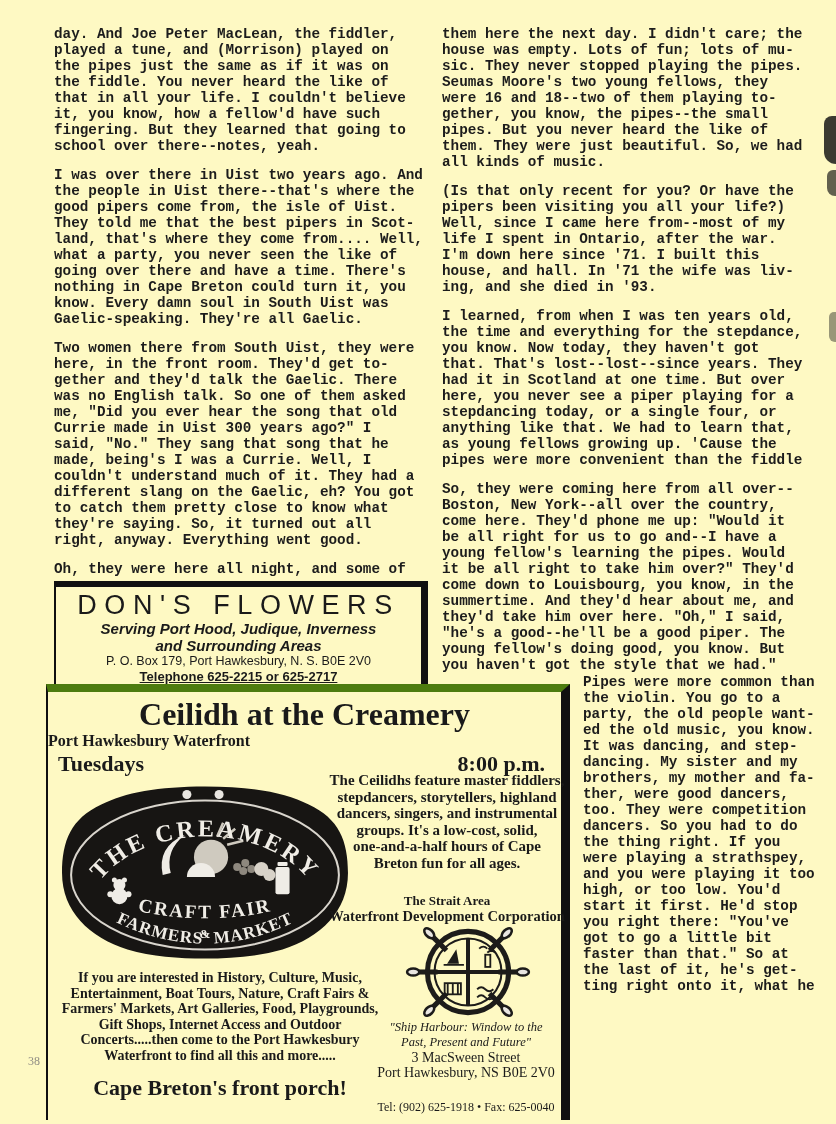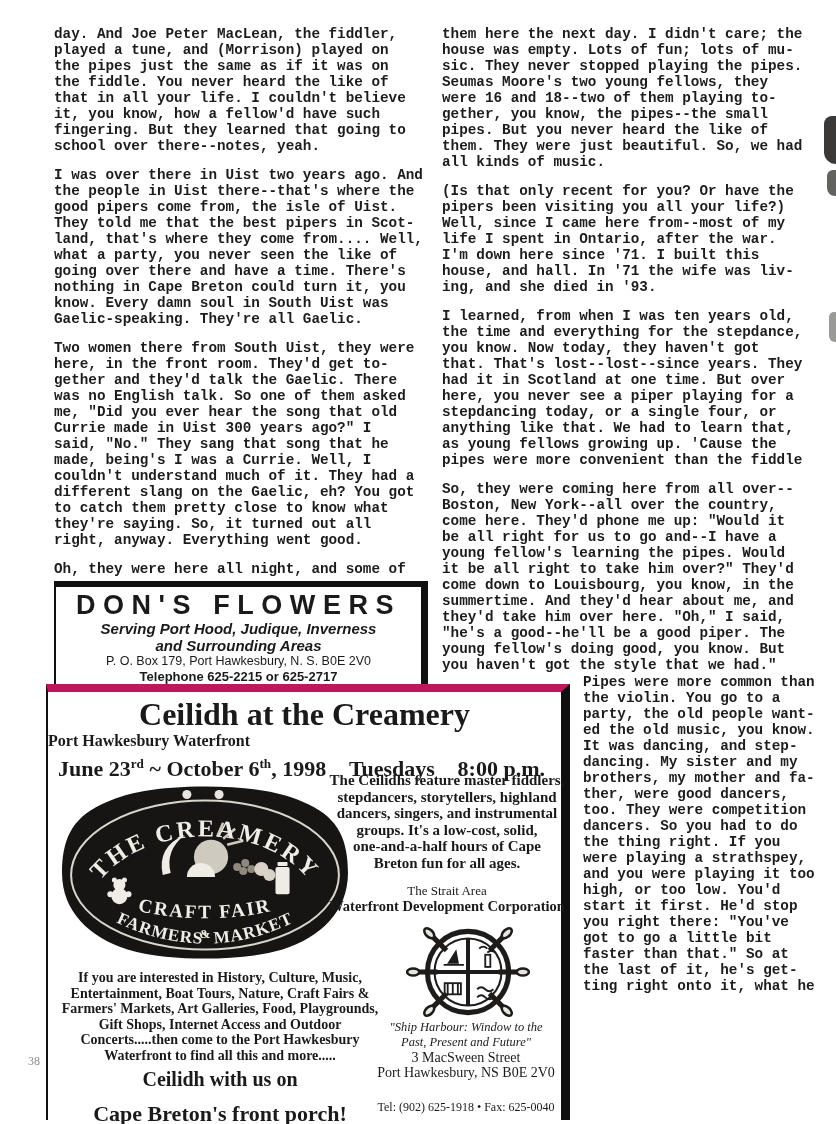--- a/index.html
+++ b/index.html
@@ -1,43 +1,43 @@
 <!DOCTYPE html>
 <html><head>
 <meta charset="utf-8">
 <style>
   html,body{margin:0;padding:0;background:#b8b5b0;}
-  .page{position:relative;width:836px;height:1124px;background:#ffffff;overflow:hidden;
+  .page{position:relative;width:836px;height:1124px;background:#fef9c3;overflow:hidden;
         font-family:"Liberation Serif",serif;color:#1a1a1a;}
   
   .tw{font-family:"Liberation Mono",monospace;font-weight:700;font-size:14.3px;line-height:16px;
       white-space:pre;color:#1c1c1c;margin:0 0 13px 0;}
   .col-left{position:absolute;left:54px;top:26px;width:382px;}
   .col-right{position:absolute;left:442px;top:26px;width:388px;}
   .col-narrow{position:absolute;left:583px;top:674px;width:250px;}
   
   .dons-box{position:absolute;left:54px;top:581px;width:374px;height:103px;box-sizing:border-box;
             border:2px solid #101010;border-top-width:6px;border-right-width:7px;border-bottom:none;
             text-align:center;padding-top:3px;font-family:"Liberation Sans",sans-serif;}
-  .dons-title{font-weight:700;font-size:27px;line-height:30px;letter-spacing:0.28em;white-space:nowrap;}
+  .dons-title{font-weight:400;font-size:27px;line-height:30px;letter-spacing:0.28em;white-space:nowrap;}
   .dons-tag{font-weight:700;font-style:italic;font-size:15px;line-height:17px;}
   .dons-addr{font-size:12.5px;line-height:15px;}
-  .dons-phone{font-weight:700;font-size:13px;line-height:16px;}
+  .dons-phone{font-weight:700;font-size:13px;line-height:16px;text-decoration:underline;}
   
   .cream-box{position:absolute;left:46px;top:684px;width:524px;height:436px;box-sizing:border-box;
-             border-left:2px solid #101010;border-top:8px solid #be185d;border-right:9px solid #101010;border-bottom:none;}
+             border-left:2px solid #101010;border-top:8px solid #4d7c0f;border-right:9px solid #101010;border-bottom:none;}
   .cr-title{text-align:center;font-weight:700;font-size:32px;line-height:34px;margin-top:5px;}
   .cr-sub{text-align:left;font-weight:700;font-size:16px;line-height:17px;margin-top:1px;}
   .cr-dateline{display:flex;justify-content:space-between;align-items:baseline;
                padding:3px 16px 0 10px;font-weight:700;font-size:22px;line-height:24px;}
   .cr-dateline sup{font-size:60%;vertical-align:super;}
   .cr-sign{position:absolute;left:10px;top:88px;width:294px;height:180px;}
   .cr-desc-block{position:absolute;left:268px;top:80px;width:262px;text-align:center;}
   .cr-desc{font-weight:700;font-size:15px;line-height:16.5px;white-space:pre-line;}
-  .cr-sponsor1{font-weight:400;font-size:13px;line-height:14px;margin-top:13px;}
+  .cr-sponsor1{font-weight:700;font-size:13px;line-height:14px;margin-top:23px;}
   .cr-sponsor2{font-weight:700;font-size:14.5px;line-height:16px;}
   .cr-wheel{position:absolute;left:352px;top:212px;width:136px;height:136px;}
   .cr-quote-block{position:absolute;left:296px;top:328px;width:244px;text-align:center;}
   .cr-quote{font-style:italic;font-size:12.5px;line-height:15px;}
   .cr-addr{font-size:14px;line-height:15px;}
   .cr-tel{font-size:12px;line-height:15px;margin-top:20px;}
   .cr-invite-block{position:absolute;left:6px;top:278px;width:332px;text-align:center;}
   .cr-invite{font-weight:700;font-size:14px;line-height:15.6px;white-space:pre-line;}
   .cr-cta1{font-weight:700;font-size:20px;line-height:22px;margin-top:4px;}
   .cr-cta2{font-weight:700;font-size:22px;line-height:24px;margin-top:12px;}
@@ -158,21 +158,20 @@
     <div class="dons-tag">Serving Port Hood, Judique, Inverness</div>
     <div class="dons-tag">and Surrounding Areas</div>
     <div class="dons-addr">P. O. Box 179, Port Hawkesbury, N. S. B0E 2V0</div>
     <div class="dons-phone">Telephone 625-2215 or 625-2717</div>
   </div>
 
   <div class="cream-box">
     <div class="cr-title">Ceilidh at the Creamery</div>
     <div class="cr-sub">Port Hawkesbury Waterfront</div>
     <div class="cr-dateline">
-      <span><span>June 23</span><sup>rd</sup><span> ~ October 6</span><sup>th</sup><span>, 1998</span></span>
       <span>Tuesdays</span>
       <span>8:00 p.m.</span>
     </div>
 
     <svg class="cr-sign" viewBox="0 0 292 178">
       <defs>
         <path id="arcTop" d="M 32,118 A 118,84 0 0 1 260,118"></path>
         <path id="arcCraft" d="M 72,128 Q 146,146 220,128"></path>
         <path id="arcFarm" d="M 34,128 Q 146,196 258,128"></path>
       </defs>
@@ -265,21 +264,20 @@
       </g>
     </svg>
 
     <div class="cr-invite-block">
       <div class="cr-invite">If you are interested in History, Culture, Music,
 Entertainment, Boat Tours, Nature, Craft Fairs &amp;
 Farmers' Markets, Art Galleries, Food, Playgrounds,
 Gift Shops, Internet Access and Outdoor
 Concerts.....then come to the Port Hawkesbury
 Waterfront to find all this and more.....</div>
-      <div class="cr-cta1">Ceilidh with us on</div>
       <div class="cr-cta2">Cape Breton's front porch!</div>
     </div>
 
     <div class="cr-quote-block">
       <div class="cr-quote">"Ship Harbour: Window to the</div>
       <div class="cr-quote">Past, Present and Future"</div>
       <div class="cr-addr">3 MacSween Street</div>
       <div class="cr-addr">Port Hawkesbury, NS B0E 2V0</div>
       <div class="cr-tel">Tel: (902) 625-1918 • Fax: 625-0040</div>
       <div class="cr-tel">E-mail: creamery@atcon.com</div>

